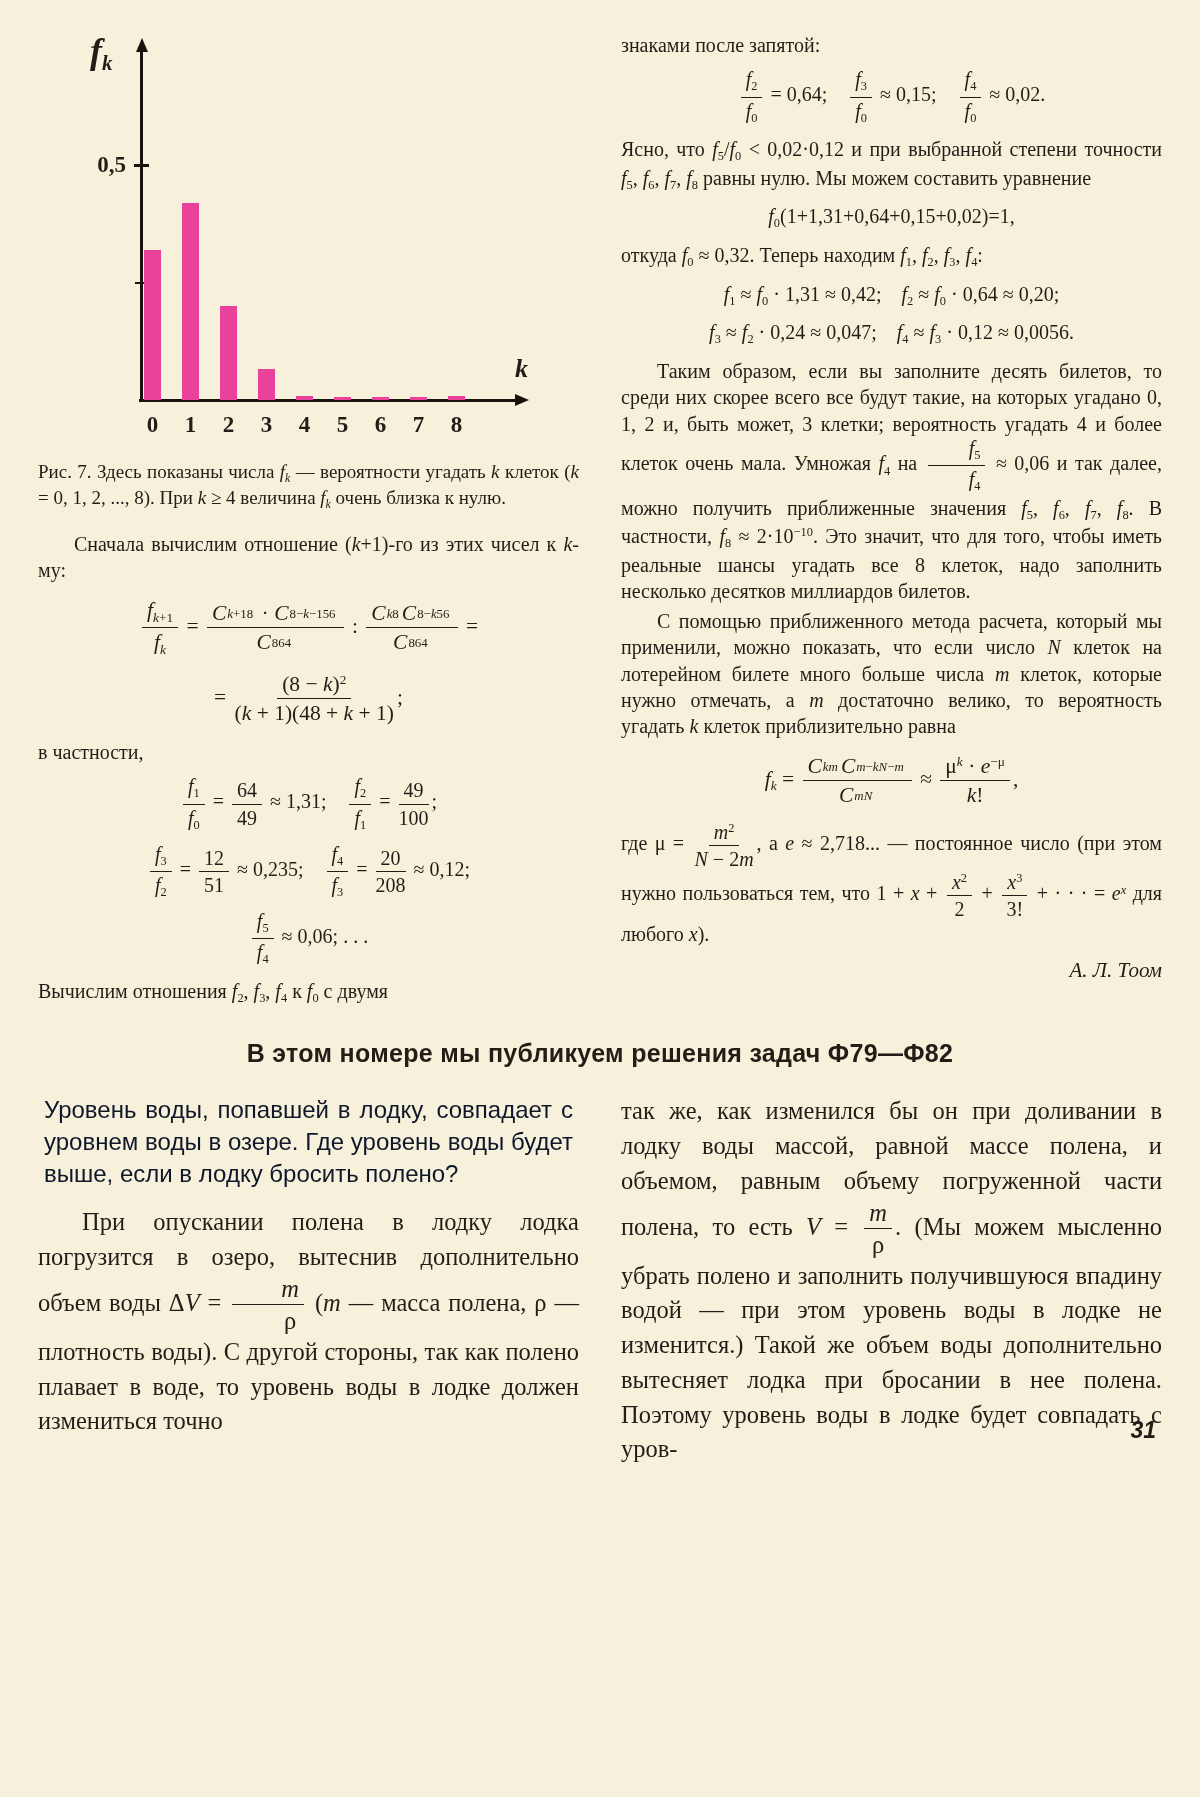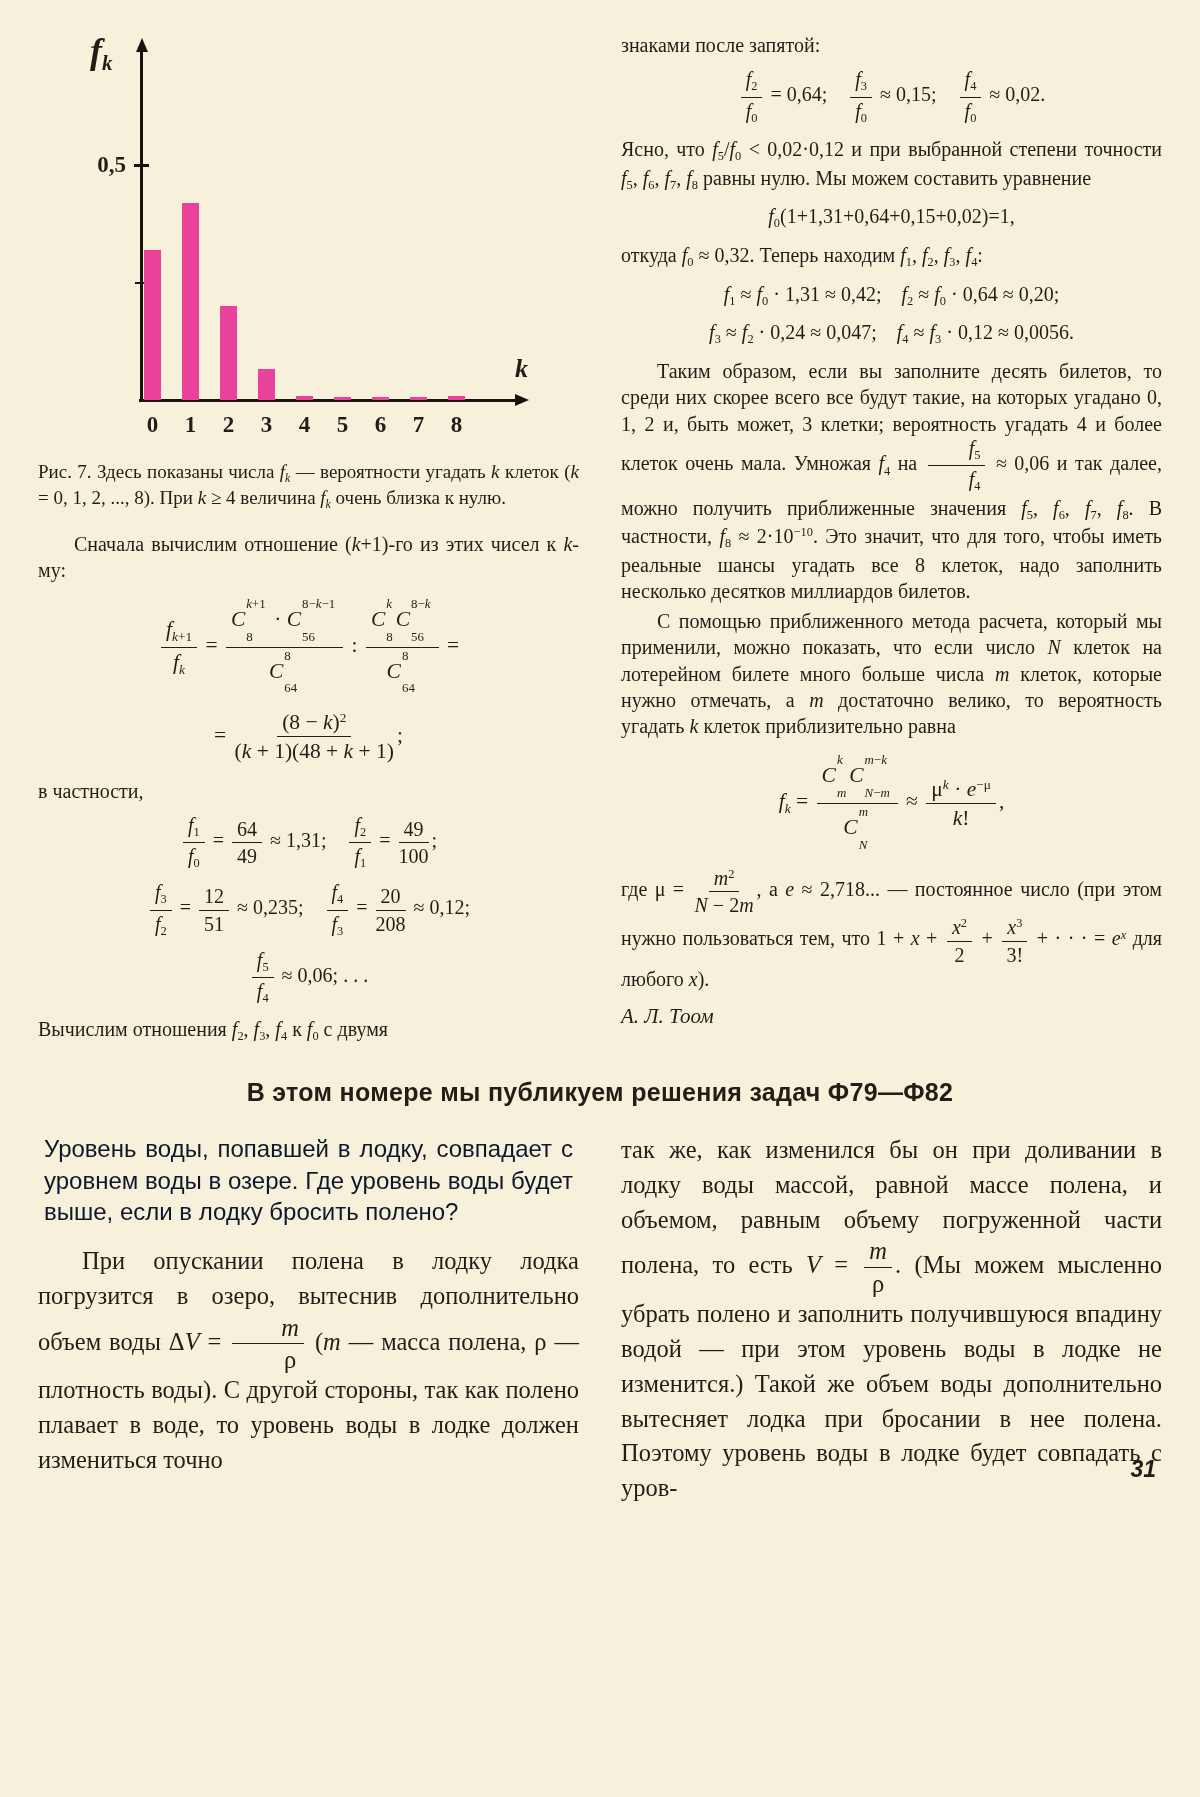--- a/index.html
+++ b/index.html
@@ -14,38 +14,38 @@
   .top-body{font-size:20px;line-height:1.32;text-align:justify;}
   p{margin:0 0 3px 0;}
   .ind{text-indent:36px;}
   .noind{text-indent:0;}
   sub{font-size:0.62em;vertical-align:-0.35em;}
   sup{font-size:0.62em;vertical-align:0.55em;}
   
   f-r{display:inline-flex;flex-direction:column;align-items:center;vertical-align:middle;text-align:center;margin:0 3px;line-height:1.12;}
   f-n{display:block;border-bottom:1.6px solid currentColor;padding:0 5px 2px 5px;}
   f-d{display:block;padding-top:2px;}
-  c-s{display:inline-flex;flex-direction:column;align-items:flex-start;font-size:0.6em;line-height:1.08;vertical-align:middle;margin:0 3px 0 1px;gap:19px;}
+  c-s{display:inline-flex;flex-direction:row;align-items:center;font-size:0.6em;line-height:1.08;vertical-align:middle;margin:0 3px 0 1px;}
   c-t,c-b{display:block;white-space:nowrap;}
   .disp{text-align:center;margin:10px 0;text-indent:0;}
   .disp.big{font-size:21.5px;margin:14px 0;}
   
   .figure{margin-bottom:10px;}
   .chart{position:relative;width:520px;height:418px;margin:0 0 8px 14px;}
   .ch{position:absolute;}
   .ch.axis{background:#17130e;}
   .yarrow{position:absolute;width:0;height:0;border-left:6px solid transparent;border-right:6px solid transparent;border-bottom:14px solid #17130e;}
   .xarrow{position:absolute;width:0;height:0;border-top:6px solid transparent;border-bottom:6px solid transparent;border-left:14px solid #17130e;}
   .ylab{position:absolute;left:38px;top:-4px;font-size:36px;font-weight:bold;}
   .ylab sub{font-size:0.58em;}
   .xlab{position:absolute;right:44px;bottom:64px;font-size:26px;font-weight:bold;}
   .ytick-label{font-weight:bold;font-size:23px;text-align:right;}
   .xtick-label{font-weight:bold;font-size:23px;text-align:center;}
   .caption{font-size:19px;line-height:1.3;text-align:justify;margin:10px 0 18px 0;}
-  .author{text-align:left;font-style:italic;font-size:21px;margin-top:10px;}
+  .author{text-align:right;font-style:italic;font-size:21px;margin-top:10px;}
   .mid-heading{
     font-family:"Liberation Sans", sans-serif;font-weight:bold;
     font-size:25px;text-align:center;margin:30px 0 26px 0;color:#221d16;letter-spacing:0.3px;
   }
   .bottom-body{font-size:24.5px;line-height:1.42;text-align:justify;}
   .bottom-body .ind{text-indent:44px;}
   .prob-num{
     font-family:"Liberation Sans", sans-serif;font-weight:bold;font-size:26px;
     color:#1b6fc2;text-align:center;margin:4px 0 16px 0;
   }

